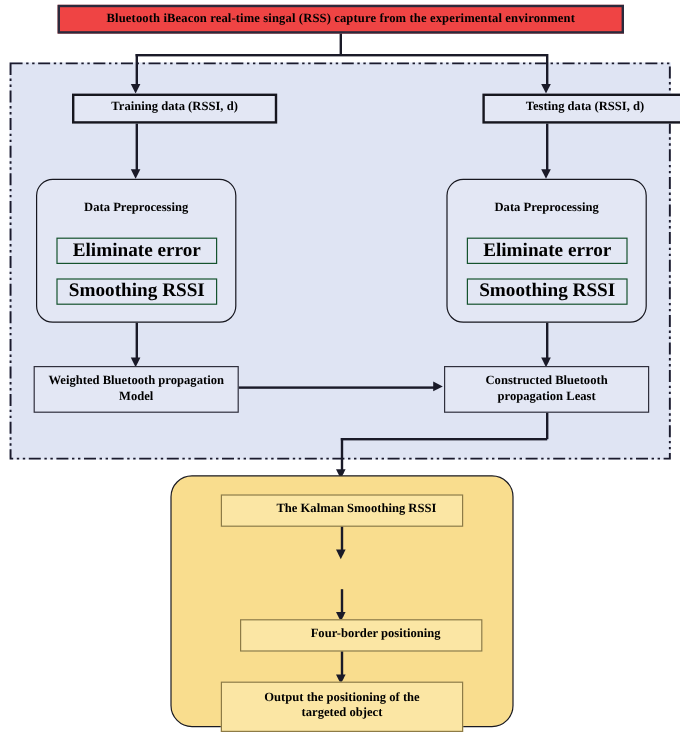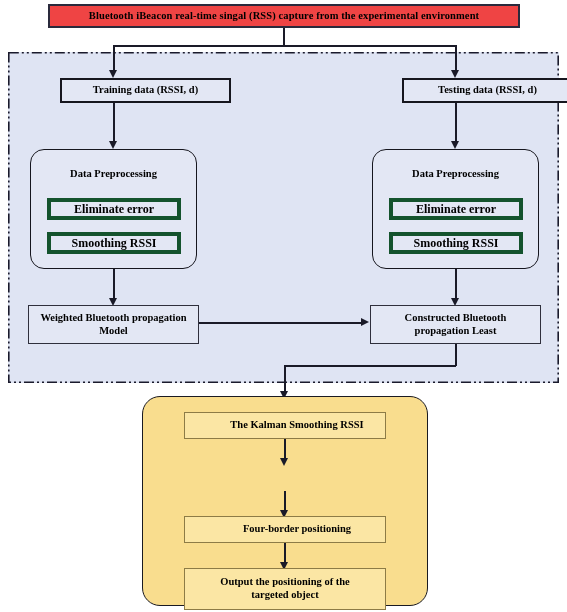--- a/index.html
+++ b/index.html
@@ -40,23 +40,23 @@
   
   .box-blue {
     border: 2px solid #16161e;
     background: #e3e7f4;
     font-size: 10.5px;
     margin-left: 32px;
   }
 
   
   .box-blue-thin {
-    border: 4px solid #14532d;
-    background: #e3e7f4;
-    font-size: 12px;
+    border: 1px solid #14532d;
+    background: #e3e7f4;
+    font-size: 16px;
   }
 
   
   .box-model {
     border: 1px solid #2f2f3c;
     background: #e3e7f4;
     font-size: 10.5px;
   }
 
   
@@ -215,21 +215,21 @@
     <span>The Kalman Smoothing RSSI</span>
   </div>
 
   <div class="vline" style="left:284px; top:439px; width:1.6px; height:23px;"></div>
   <div class="arrowhead-down" style="left:280.3px; top:458px;"></div>
 
 
   <div class="vline" style="left:284px; top:491px; width:1.6px; height:23px;"></div>
   <div class="arrowhead-down" style="left:280.3px; top:510px;"></div>
 
-  <div class="node box-yellow" style="left:184px; top:516px; width:202px; height:27px;font-family:Liberation Serif, serif;">
+  <div class="node box-yellow" style="left:200px; top:516px; width:202px; height:27px;font-family:Liberation Serif, serif;">
     <span>Four-border positioning</span>
   </div>
 
   <div class="vline" style="left:284px; top:543px; width:1.6px; height:23px;"></div>
   <div class="arrowhead-down" style="left:280.3px; top:562px;"></div>
 
   <div class="node box-yellow" style="left:184px; top:568px; width:202px; height:42px; padding:0 24px;">
     <span>Output the positioning of the targeted object</span>
   </div>
 

